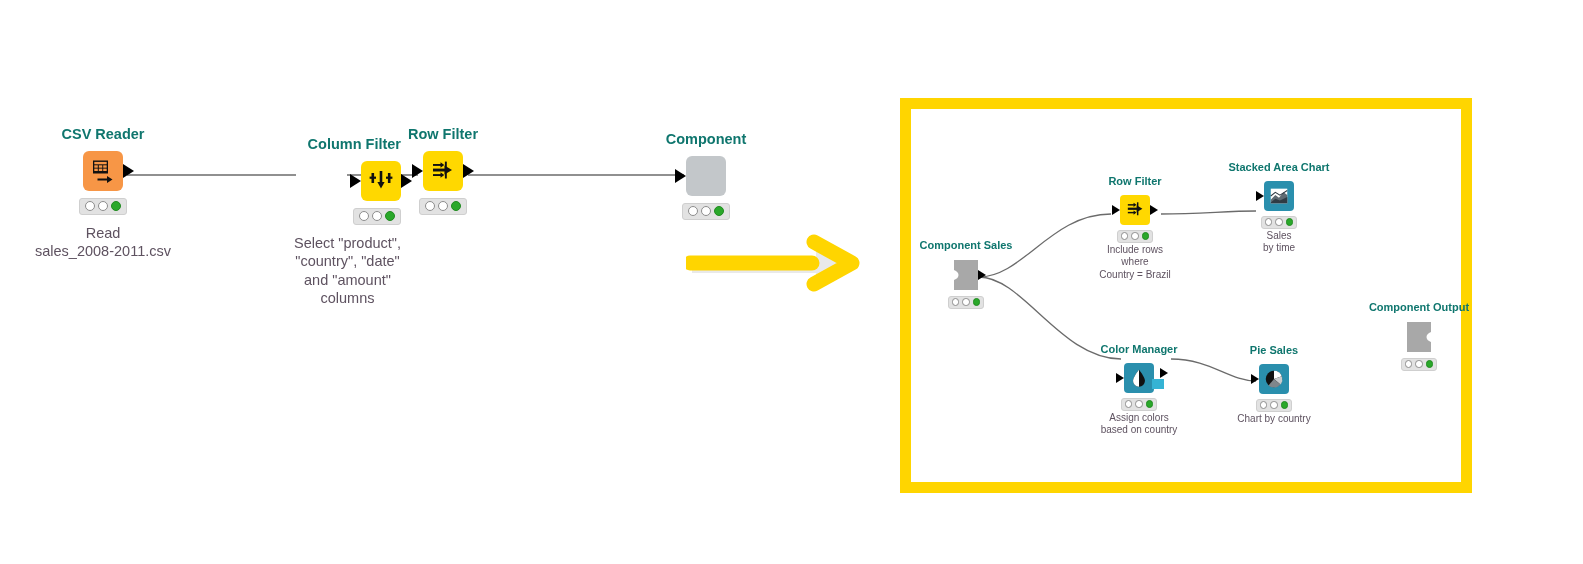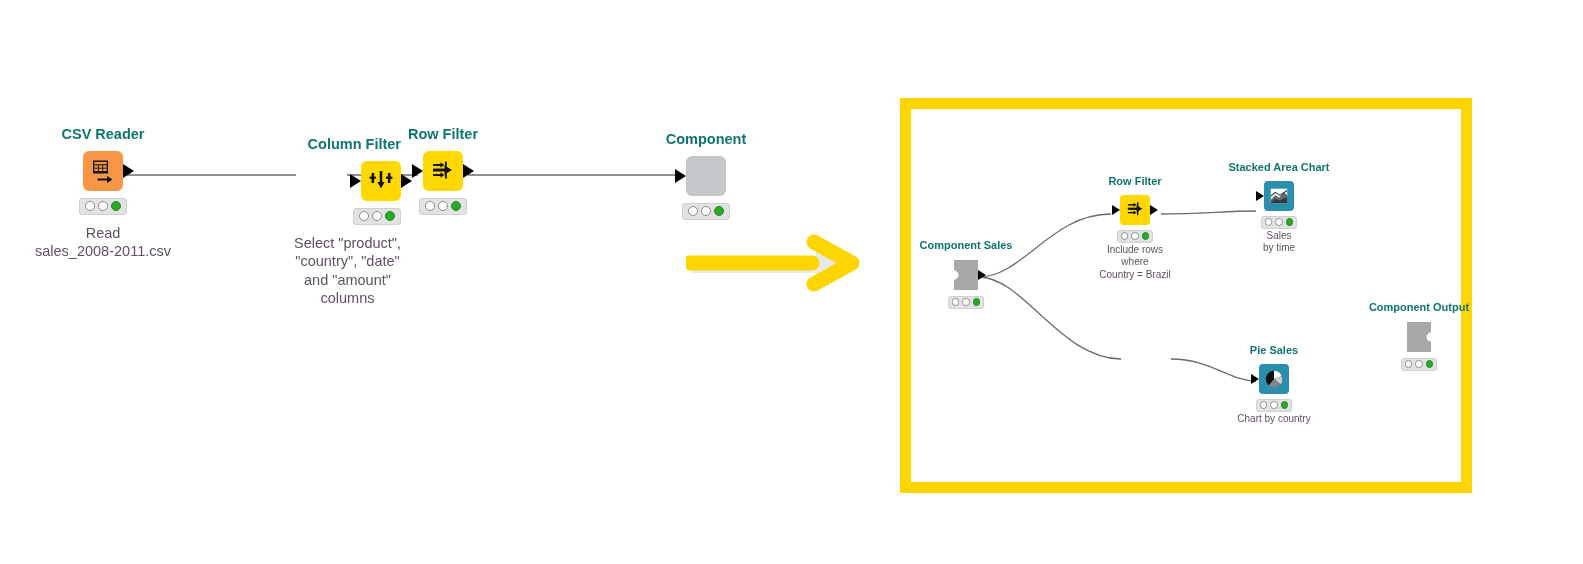--- a/index.html
+++ b/index.html
@@ -296,20 +296,41 @@
       </div>
       <div class="node-status">
         <span class="lamp"></span>
         <span class="lamp"></span>
         <span class="lamp on"></span>
       </div>
       <div class="node-desc">Sales
 by time</div>
     </div>
 
+    <div class="node" style="left:228px; top:234px; width:140px; margin-left:-70px;">
+      <div class="node-title">Color Manager</div>
+      <div class="node-icon-wrap" style="margin-top:7px;">
+        <span class="port" style="right:30px; top:10px;"></span>
+        <div class="node-icon" style="background:#2a8fad;">
+          <svg width="22" height="22" viewBox="0 0 24 24">
+            <path d="M12 3 C12 3 5.5 11 5.5 15 A6.5 6.5 0 0 0 18.5 15 C18.5 11 12 3 12 3 Z" fill="#111111"></path>
+            <path d="M12 3 C12 3 5.5 11 5.5 15 A6.5 6.5 0 0 0 12 21.5 Z" fill="#ffffff"></path>
+          </svg>
+          <span style="position:absolute; left:28px; top:16px; width:12px; height:10px; background:#35b3d4;"></span>
+        </div>
+        <span class="port" style="left:36px; top:5px;"></span>
+      </div>
+      <div class="node-status">
+        <span class="lamp"></span>
+        <span class="lamp"></span>
+        <span class="lamp on"></span>
+      </div>
+      <div class="node-desc">Assign colors
+based on country</div>
+    </div>
 
     <div class="node" style="left:363px; top:235px; width:140px; margin-left:-70px;">
       <div class="node-title">Pie Sales</div>
       <div class="node-icon-wrap" style="margin-top:7px;">
         <span class="port" style="right:30px; top:10px;"></span>
         <div class="node-icon" style="background:#2a8fad;">
           <svg width="22" height="22" viewBox="0 0 24 24">
             <circle cx="12" cy="12" r="9" fill="#111111"></circle>
             <path d="M12 12 L12 3 A9 9 0 0 1 20.4 9 Z" fill="#ffffff"></path>
             <path d="M12 12 L20.4 9 A9 9 0 0 1 19 18 Z" fill="#c9ccce"></path>

